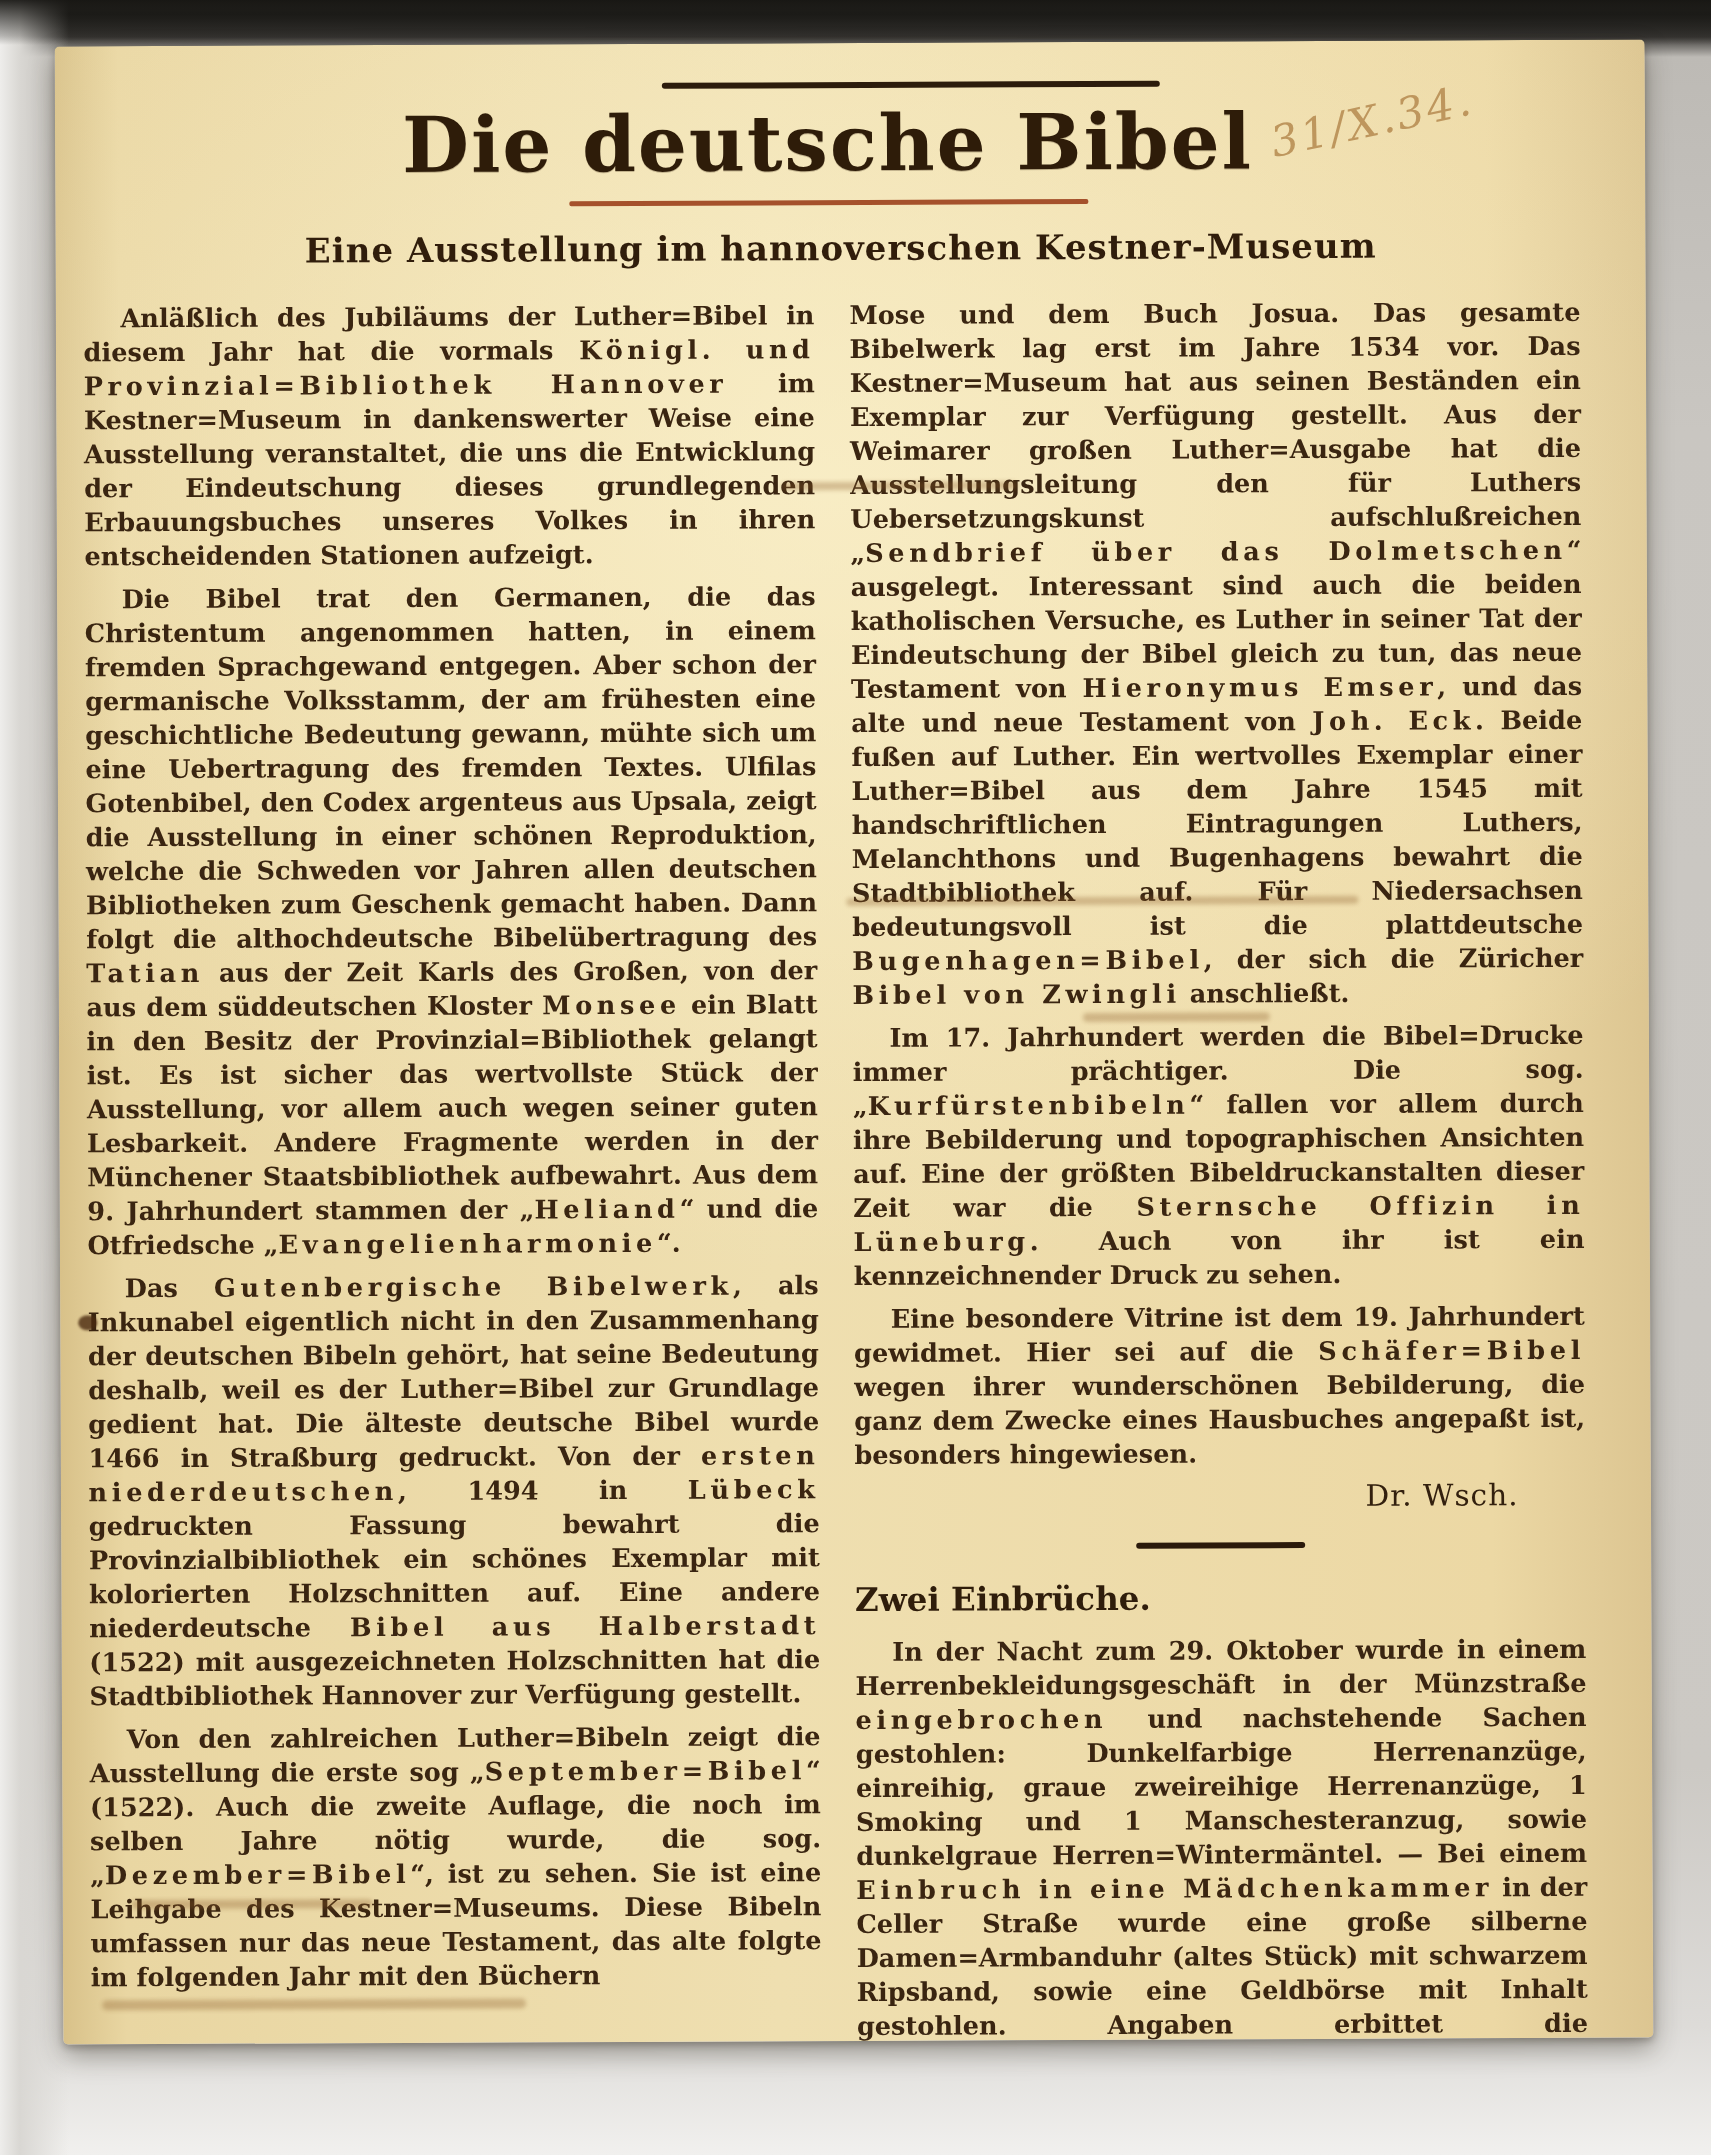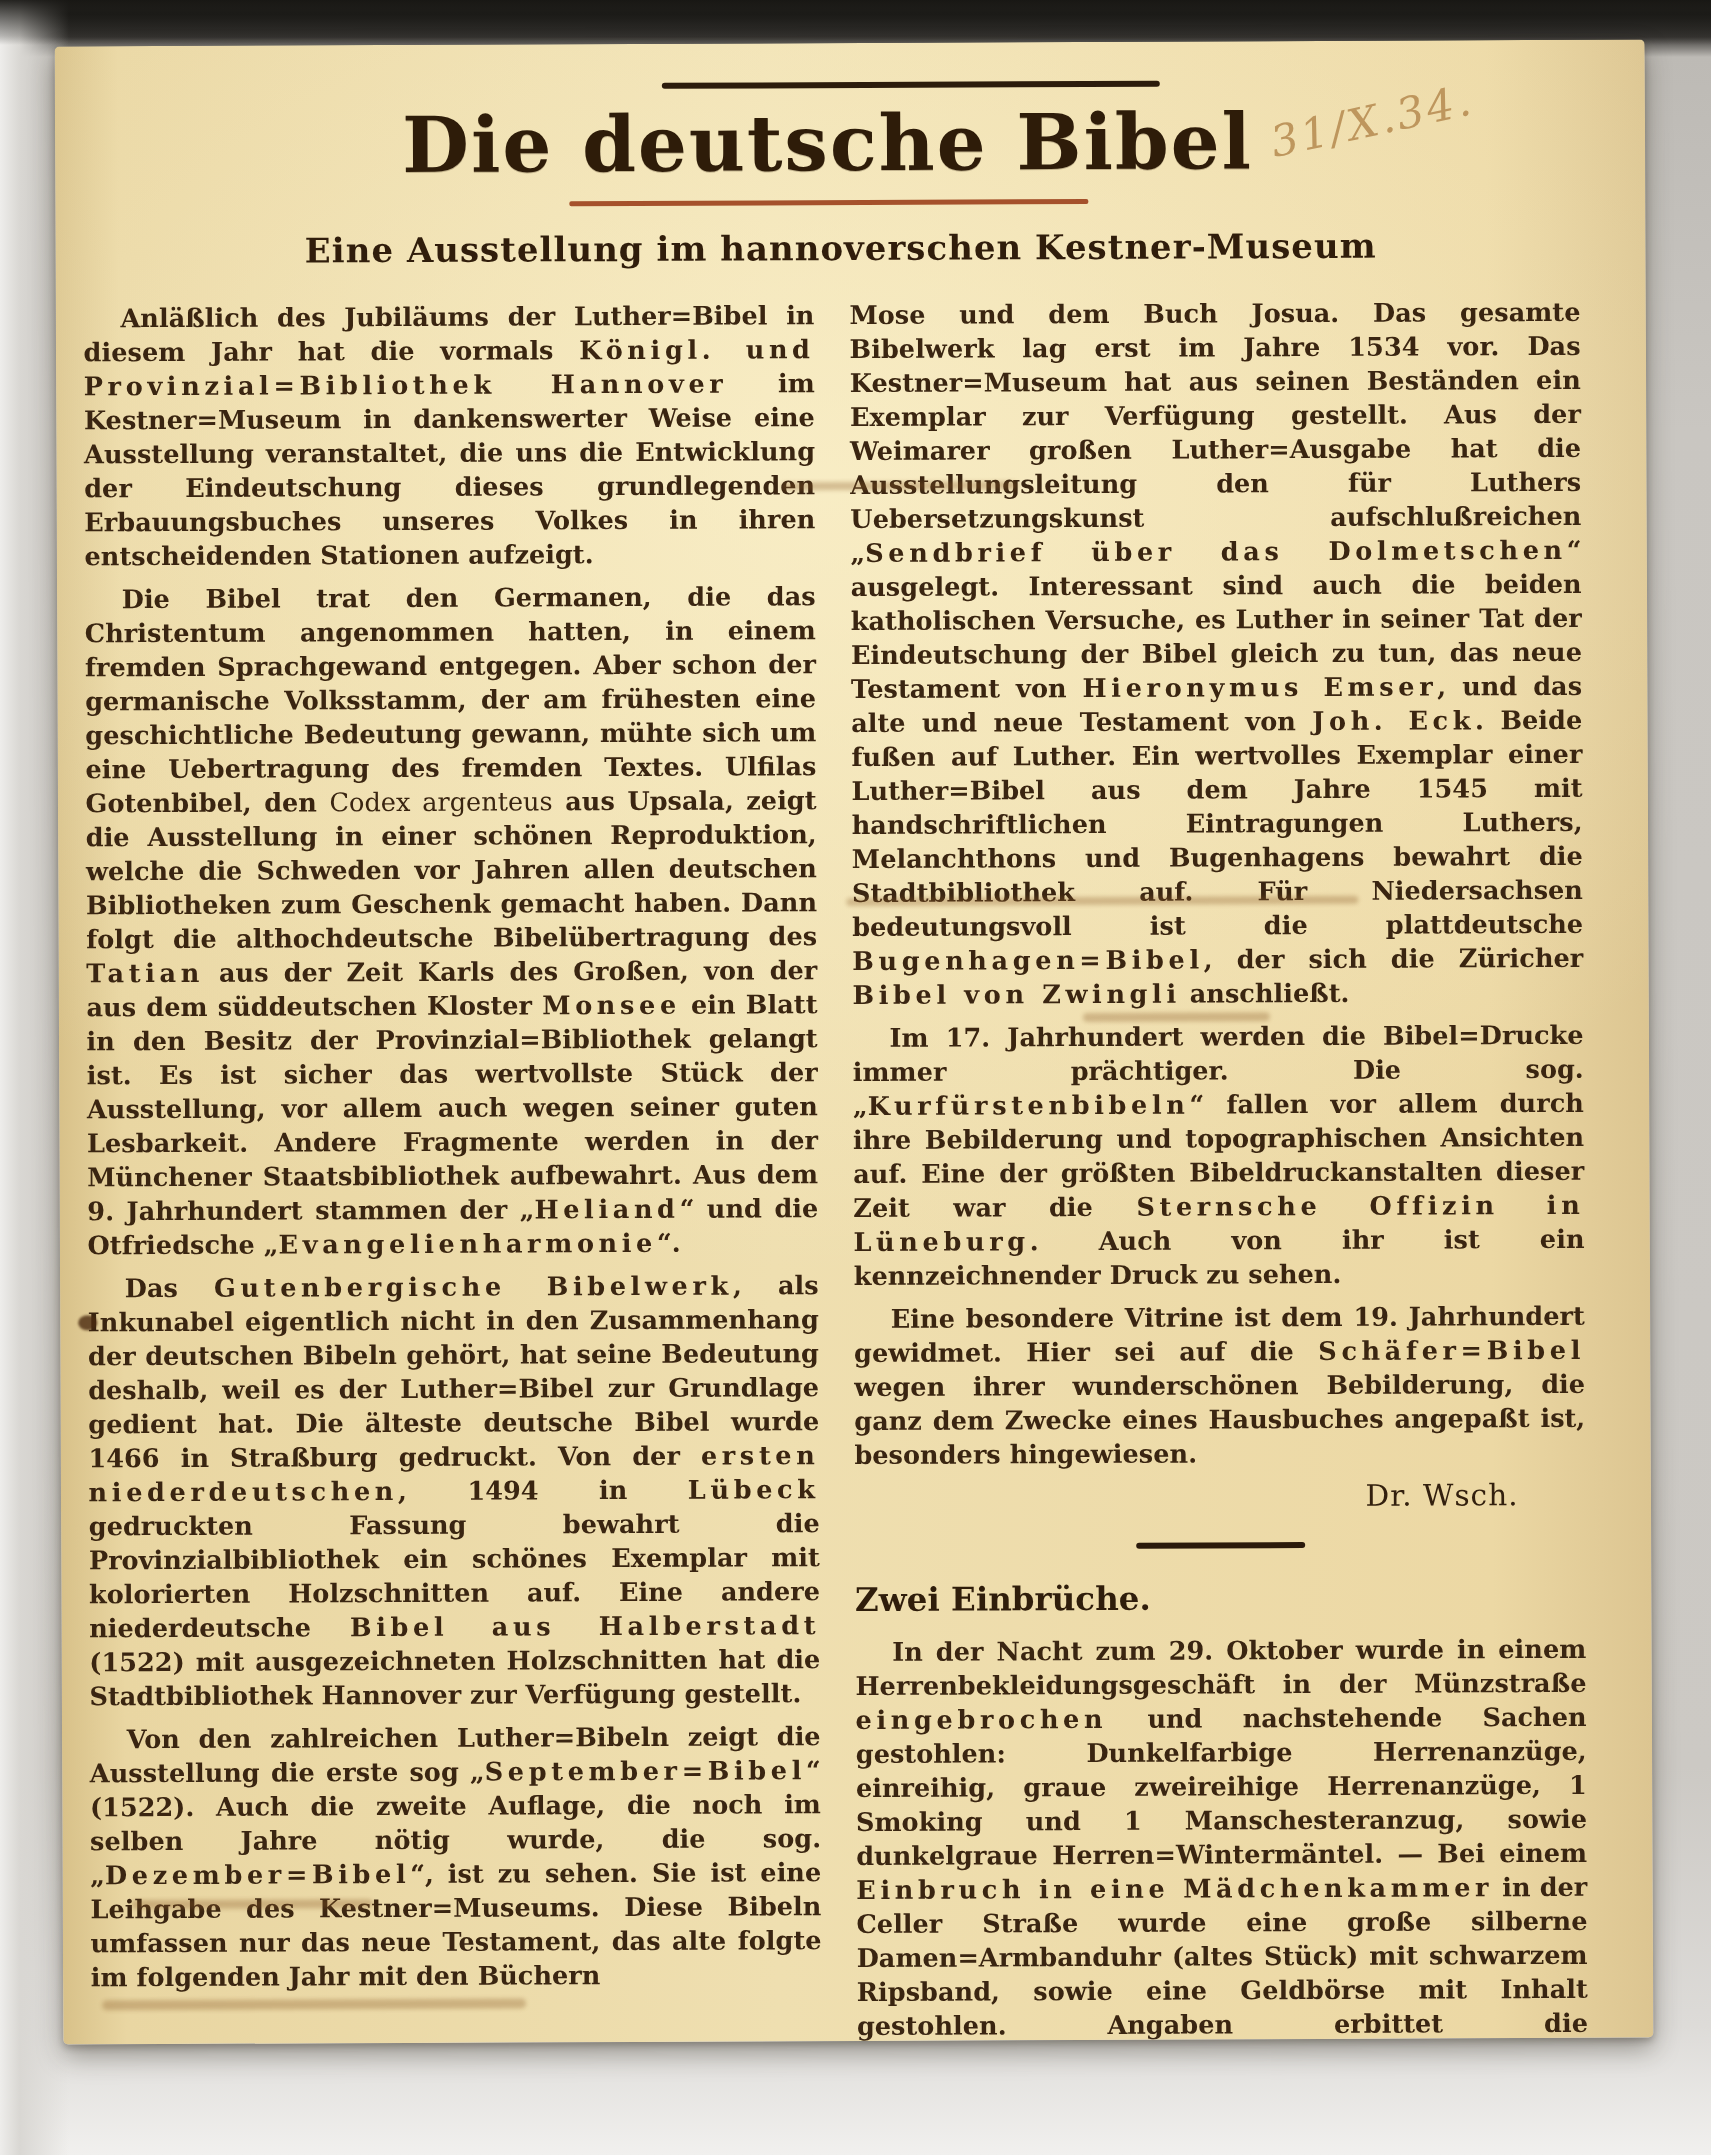--- a/index.html
+++ b/index.html
@@ -47,21 +47,21 @@
   }
   .columns{display:flex;gap:35px;padding:29.6px 27.6px 0;align-items:flex-start;}
   .col{
     width:731px;flex:0 0 auto;
     font-size:25.6px;line-height:34px;font-weight:bold;
     text-align:justify;color:#3a2511;
   }
   .para{margin:0 0 8.9px;text-indent:37px;}
   .para.noindent{text-indent:0;}
   .sp{letter-spacing:.18em;}
-  .ant{font-weight:normal;}
+  .ant{font-weight:bold;}
   .signature{
     margin-top:2px;padding-right:67px;
     text-align:right;font-weight:normal;font-size:29.6px;color:#33200e;letter-spacing:1px;
   }
   .divider{width:169px;height:5.9px;background:#2b1a0b;border-radius:3px;margin:29.6px auto 33px;}
   .heading2{margin:0 0 17.7px;font-size:32.5px;font-weight:bold;color:#2f1d0b;}
   .pencil{position:absolute;background:#8a5a28;opacity:.32;border-radius:5.9px;filter:blur(2px);}
   .pencil-1{left:725px;top:439px;width:236px;height:7.9px;}
   .pencil-2{left:69px;top:1854px;width:241px;height:8.9px;}
   .pencil-3{left:788px;top:855px;width:512px;height:7.9px;}

